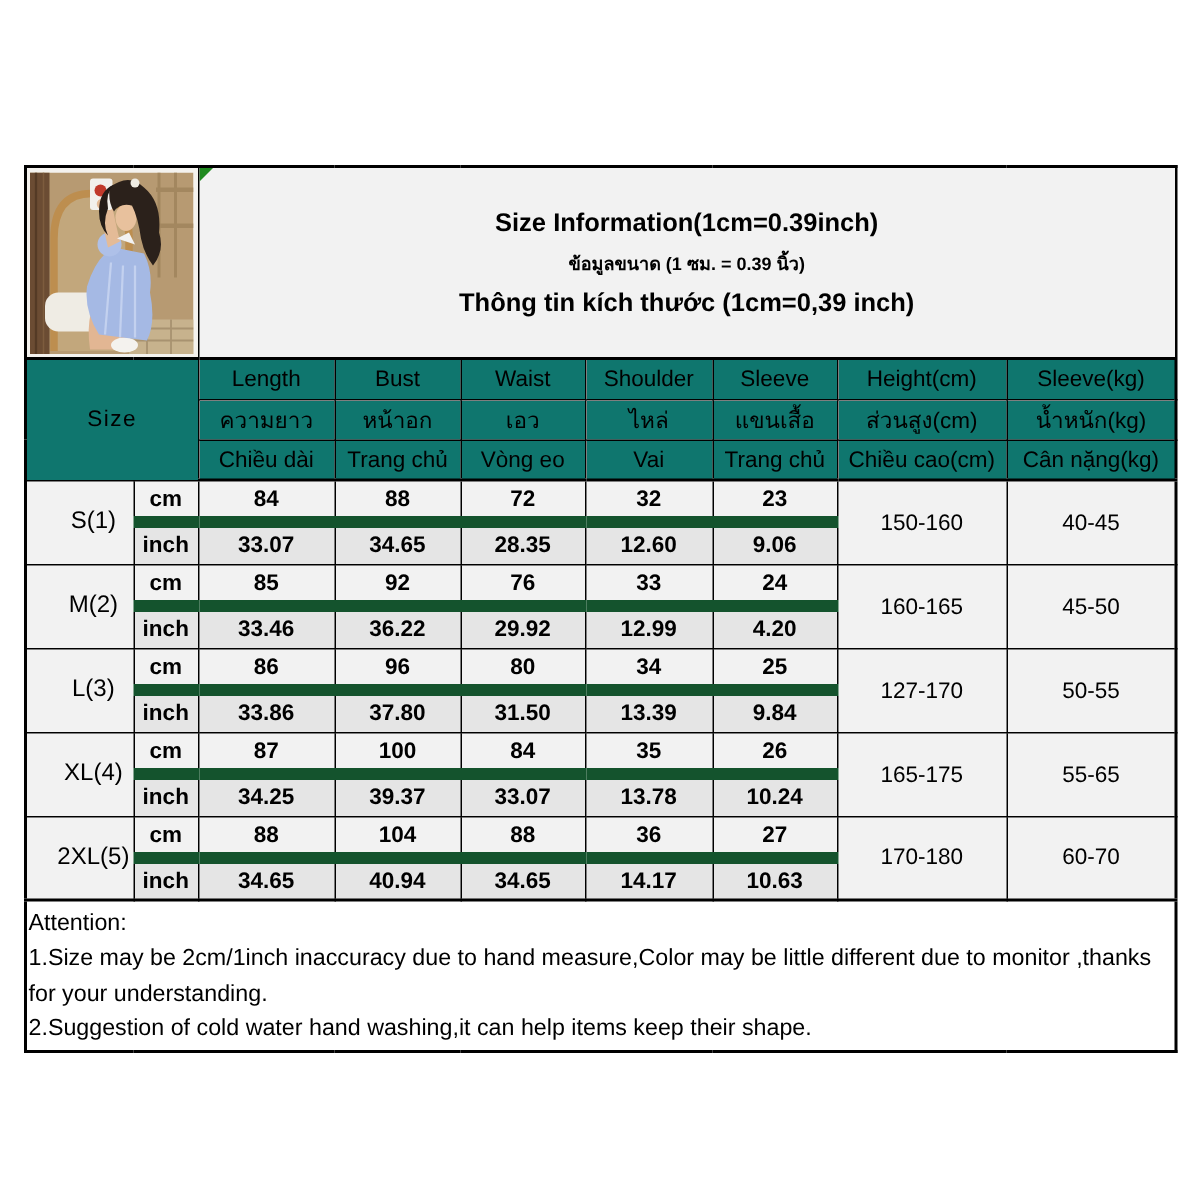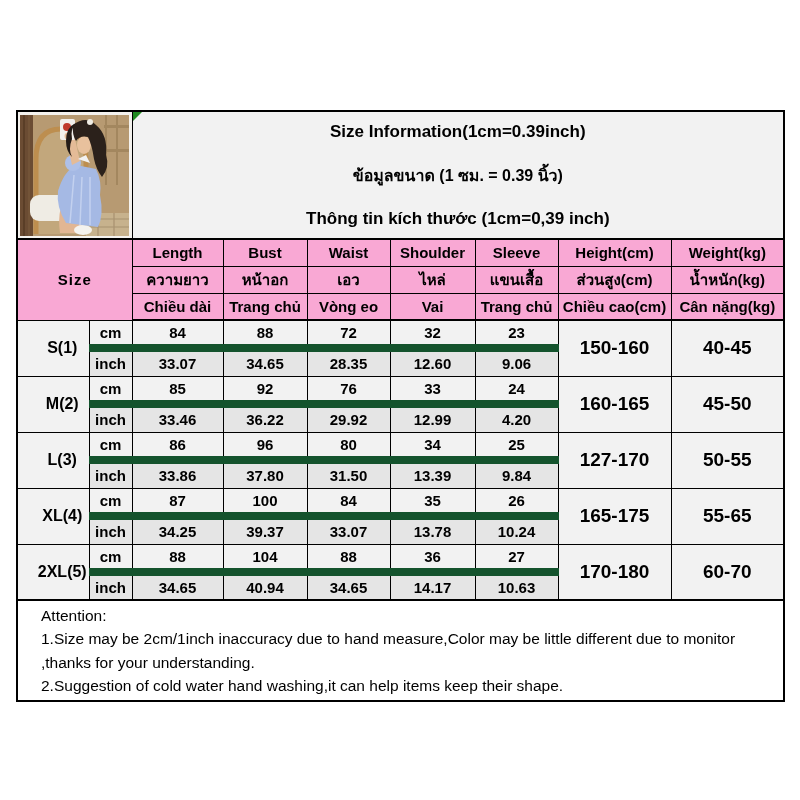--- a/index.html
+++ b/index.html
@@ -15,43 +15,43 @@
   td{border:1px solid #000;text-align:center;vertical-align:middle;padding:0;overflow:hidden;}
 
   
   tr.title-row{height:128px;}
   tr.title-row td{border-bottom:2px solid #000;}
   td.img-cell{background:#f4f2ee;}
   td.title-cell{background:#f2f2f2;position:relative;}
   .corner{position:absolute;top:0;left:0;width:0;height:0;
     border-top:9px solid #1f8a1f;border-right:9px solid transparent;}
   .t-en,.t-vi{font-weight:bold;font-size:17px;}
-  .t-th{font-weight:bold;font-size:16px;margin:21px 0;}
+  .t-th{font-weight:bold;font-size:12px;margin:7px 0;}
   .photo{width:109px;height:121px;margin:0 auto;display:block;}
 
   
   tr.hdr{height:27px;}
-  tr.hdr td{background:#f9a8d4;font-weight:bold;font-size:15px;}
+  tr.hdr td{background:#0f766e;font-weight:normal;font-size:15px;}
   tr.hdr-last td{border-bottom:2px solid #000;}
   td.size-hdr{font-size:28px;font-weight:bold;letter-spacing:1px;}
 
   
   tr.data{height:28px;}
   tr.cm-row td{background:#f2f2f2;}
   tr.inch-row td{background:#e5e5e5;}
   td.unit,td.val{font-weight:bold;font-size:15px;}
   td.thick{border-bottom:8px solid #14532d;}
-  td.size-label{background:#d8d8d8;font-weight:bold;font-size:16px;padding-left:18px;}
-  td.range{background:#f2f2f2;font-weight:bold;font-size:19px;}
+  td.size-label{background:#d8d8d8;font-weight:normal;font-size:16px;padding-left:18px;}
+  td.range{background:#f2f2f2;font-weight:normal;font-size:15px;}
 
   
   tr.attn-row{height:96px;}
   tr.attn-row td{
     border-top:2px solid #000;background:#fff;text-align:left;
-    vertical-align:top;padding:3px 23px;
+    vertical-align:top;padding:3px 1px;
   }
   .attn-line{font-size:15.5px;line-height:1.5;font-weight:normal;}
 </style>
 </head>
 <body>
 
 <div class="sheet">
   <table class="size-table">
     <colgroup>
       <col style="width:72px">
@@ -106,21 +106,21 @@
     </tr>
 
     <tr class="hdr">
       <td class="size-hdr" colspan="2" rowspan="3">Size</td>
       <td>Length</td>
       <td>Bust</td>
       <td>Waist</td>
       <td>Shoulder</td>
       <td>Sleeve</td>
       <td>Height(cm)</td>
-      <td>Weight(kg)</td>
+      <td>Sleeve(kg)</td>
     </tr>
 
     <tr class="hdr">
       <td>ความยาว</td>
       <td>หน้าอก</td>
       <td>เอว</td>
       <td>ไหล่</td>
       <td>แขนเสื้อ</td>
       <td>ส่วนสูง(cm)</td>
       <td>น้ำหนัก(kg)</td>

